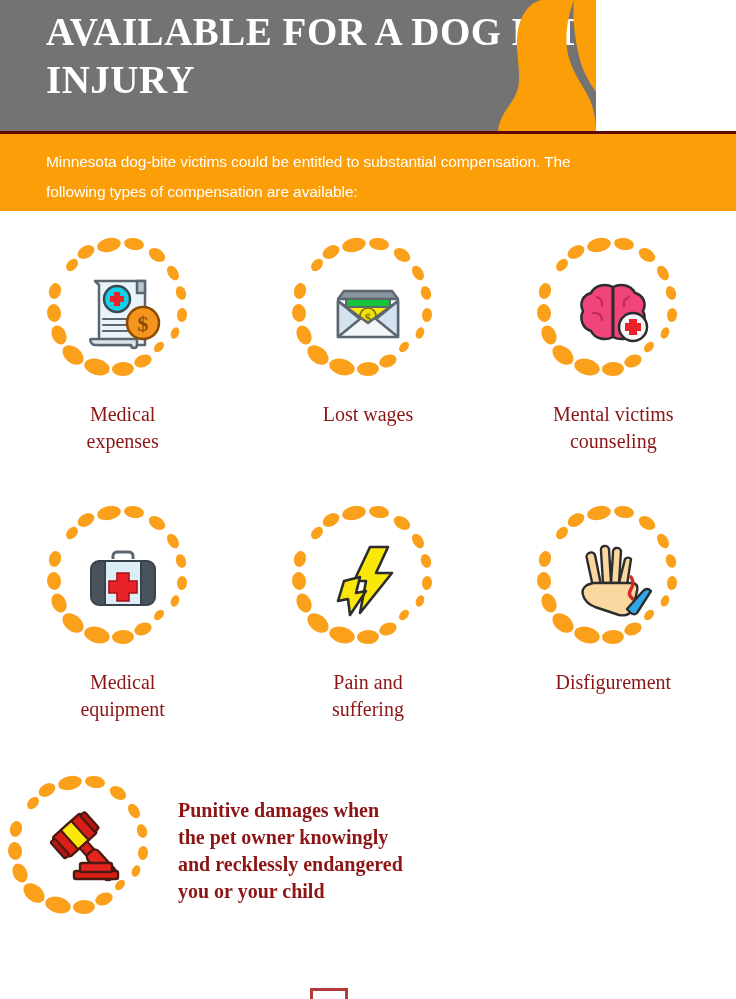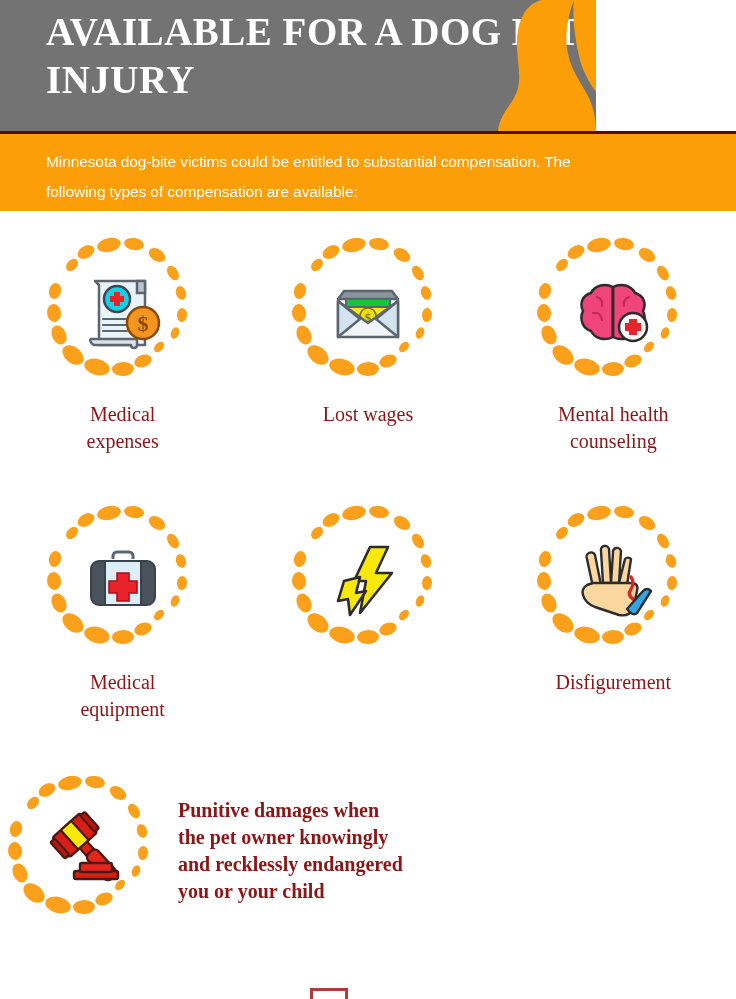--- a/index.html
+++ b/index.html
@@ -266,21 +266,21 @@
           <g stroke="#C22A5C" stroke-width="2.2" fill="none" stroke-linecap="round">
             <path d="M32,32 q6,2 5,9"></path>
             <path d="M28,48 q8,-1 9,7"></path>
             <path d="M64,32 q-6,2 -5,9"></path>
             <path d="M68,48 q-8,-1 -9,7"></path>
           </g>
           <circle cx="68" cy="62" r="14" fill="#F4F7F9" stroke="#2C2C2C" stroke-width="2.5"></circle>
           <path d="M64,54 h8 v4 h4 v8 h-4 v4 h-8 v-4 h-4 v-8 h4 Z" fill="#E8232A"></path>
         </svg>
       </div>
-      <div class="cell-label">Mental health
+      <div class="cell-label">Mental victims
 counseling</div>
     </div>
 
   </div>
 
   <div class="row row2">
 
     <div class="cell">
       <div class="icon-wrap">
         <svg class="paw-ring" viewBox="0 0 168 168">
@@ -336,20 +336,22 @@
             <ellipse cx="58" cy="138" rx="13" ry="8" transform="rotate(-165 58 138)"></ellipse>
             <ellipse cx="84" cy="140" rx="11" ry="7" transform="rotate(-182 84 140)"></ellipse>
             <ellipse cx="104" cy="132" rx="9" ry="6" transform="rotate(-200 104 132)"></ellipse>
           </g>
         </svg>
         <svg class="icon-art" viewBox="0 0 96 96">
           <path d="M50,14 L34,48 L46,48 L40,80 L72,40 L56,40 L68,14 Z" fill="#FAE80A" stroke="#2C2C2C" stroke-width="2.6" stroke-linejoin="round"></path>
           <path d="M24,48 L18,68 L28,66 L30,82 L46,58 L36,60 L40,44 Z" fill="#FAE80A" stroke="#2C2C2C" stroke-width="2.6" stroke-linejoin="round"></path>
         </svg>
       </div>
+      <div class="cell-label">Pain and
+suffering</div>
     </div>
 
     <div class="cell">
       <div class="icon-wrap">
         <svg class="paw-ring" viewBox="0 0 168 168">
           <g fill="#FBA01B">
             <ellipse cx="70" cy="16" rx="12" ry="7" transform="rotate(-12 70 16)"></ellipse>
             <ellipse cx="47" cy="23" rx="9" ry="6" transform="rotate(-30 47 23)"></ellipse>
             <ellipse cx="95" cy="15" rx="10" ry="6" transform="rotate(8 95 15)"></ellipse>
             <ellipse cx="118" cy="26" rx="9" ry="6" transform="rotate(34 118 26)"></ellipse>

